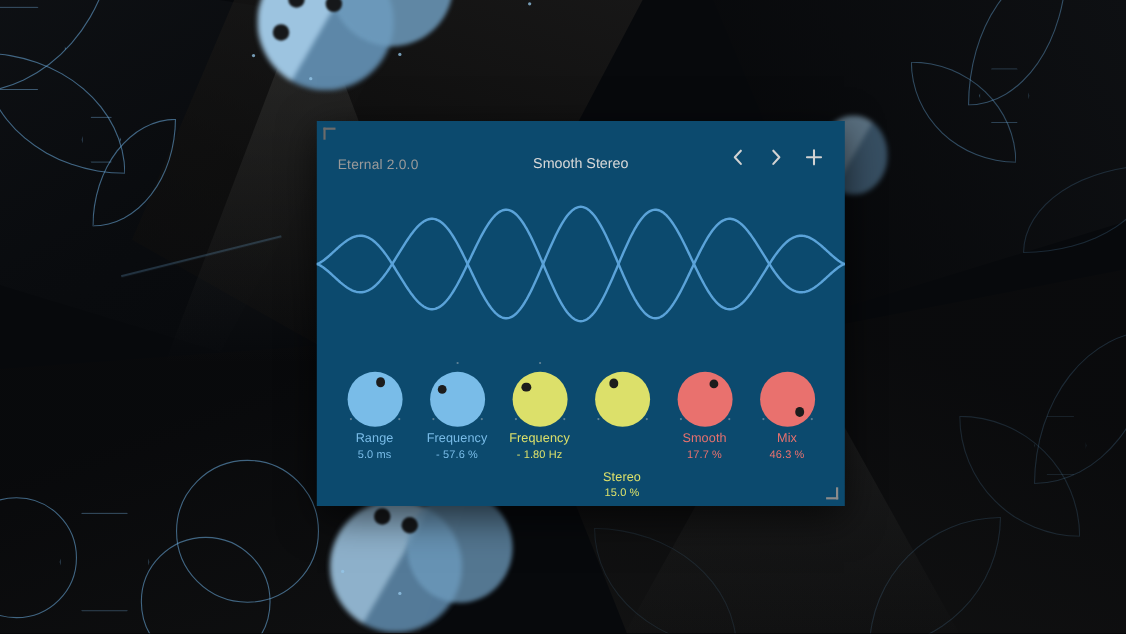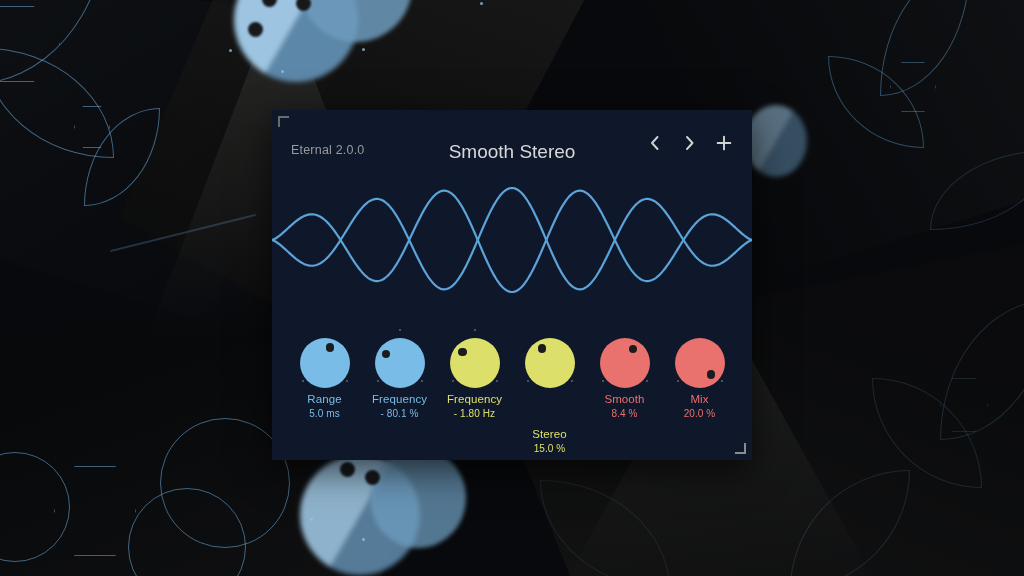--- a/index.html
+++ b/index.html
@@ -49,32 +49,32 @@
   .wedge::after{ content:""; position:absolute; inset:0;
                  background:linear-gradient(120deg,#9dc4e0 0 50%,#5d87a8 50% 100%); }
   .glowline{ position:absolute; background:rgba(120,185,235,.5); filter:blur(.6px); }
   .ray{ position:absolute; opacity:.5;
         background:linear-gradient(180deg,#3a3a38 0%,rgba(30,30,30,0) 100%); }
   .tinydot{ position:absolute; width:3px;height:3px;border-radius:50%;
             background:rgba(150,200,235,.75); filter:blur(.5px);}
 
   
   #plugin{
-    position:absolute; left:272px; top:110px; width:480px; height:350px;
-    background:#0f172a;
+    position:absolute; left:288px; top:110px; width:480px; height:350px;
+    background:#0c4a6e;
     box-shadow:0 10px 34px rgba(0,0,0,.65);
   }
   #titlebar{ position:relative; height:62px; }
   #product{
     position:absolute; left:19px; top:33px;
     font-size:12.5px; color:#9a9a9a; letter-spacing:.2px;
   }
   #preset{
     position:absolute; left:0; right:0; top:31px; text-align:center;
-    font-size:19px; color:#d8d8d8;
+    font-size:13px; color:#d8d8d8;
   }
   #navgroup{
     position:absolute; right:17px; top:22px;
     display:flex; align-items:center; gap:13px;
   }
   .navbtn{
     width:22px; height:22px; display:flex; align-items:center; justify-content:center;
     color:#d2d2d2; cursor:pointer; user-select:none;
   }
   .navbtn svg{ display:block; }
@@ -227,21 +227,21 @@
       <div class="knobcell">
         <div class="knobwrap">
           <div class="knob" style="background: rgb(121, 188, 232);">
             <div class="indicator" style="background: rgb(28, 28, 28); left: 7.07px; top: 11.52px;"></div>
           </div>
           <div class="tick tick-top"></div>
           <div class="tick tick-l"></div>
           <div class="tick tick-r"></div>
         </div>
         <div class="klabel" style="color: rgb(121, 188, 232);">Frequency</div>
-        <div class="kvalue" style="color: rgb(121, 188, 232);">- 80.1 %</div>
+        <div class="kvalue" style="color: rgb(121, 188, 232);">- 57.6 %</div>
       </div>
       <div class="knobcell">
         <div class="knobwrap">
           <div class="knob" style="background: rgb(220, 224, 106);">
             <div class="indicator" style="background: rgb(28, 28, 28); left: 8.68px; top: 9.5px;"></div>
           </div>
           <div class="tick tick-top"></div>
           <div class="tick tick-l"></div>
           <div class="tick tick-r"></div>
         </div>
@@ -261,27 +261,27 @@
       </div>
       <div class="knobcell">
         <div class="knobwrap">
           <div class="knob" style="background: rgb(233, 113, 110);">
             <div class="indicator" style="background: rgb(28, 28, 28); left: 29.49px; top: 6.76px;"></div>
           </div>
           <div class="tick tick-l"></div>
           <div class="tick tick-r"></div>
         </div>
         <div class="klabel" style="color: rgb(233, 113, 110);">Smooth</div>
-        <div class="kvalue" style="color: rgb(233, 113, 110);">8.4 %</div>
+        <div class="kvalue" style="color: rgb(233, 113, 110);">17.7 %</div>
       </div>
       <div class="knobcell">
         <div class="knobwrap">
           <div class="knob" style="background: rgb(233, 113, 110);">
             <div class="indicator" style="background: rgb(28, 28, 28); left: 32.42px; top: 32.42px;"></div>
           </div>
           <div class="tick tick-l"></div>
           <div class="tick tick-r"></div>
         </div>
         <div class="klabel" style="color: rgb(233, 113, 110);">Mix</div>
-        <div class="kvalue" style="color: rgb(233, 113, 110);">20.0 %</div>
+        <div class="kvalue" style="color: rgb(233, 113, 110);">46.3 %</div>
       </div>
     </div>
 </div>
 
 </body></html>

